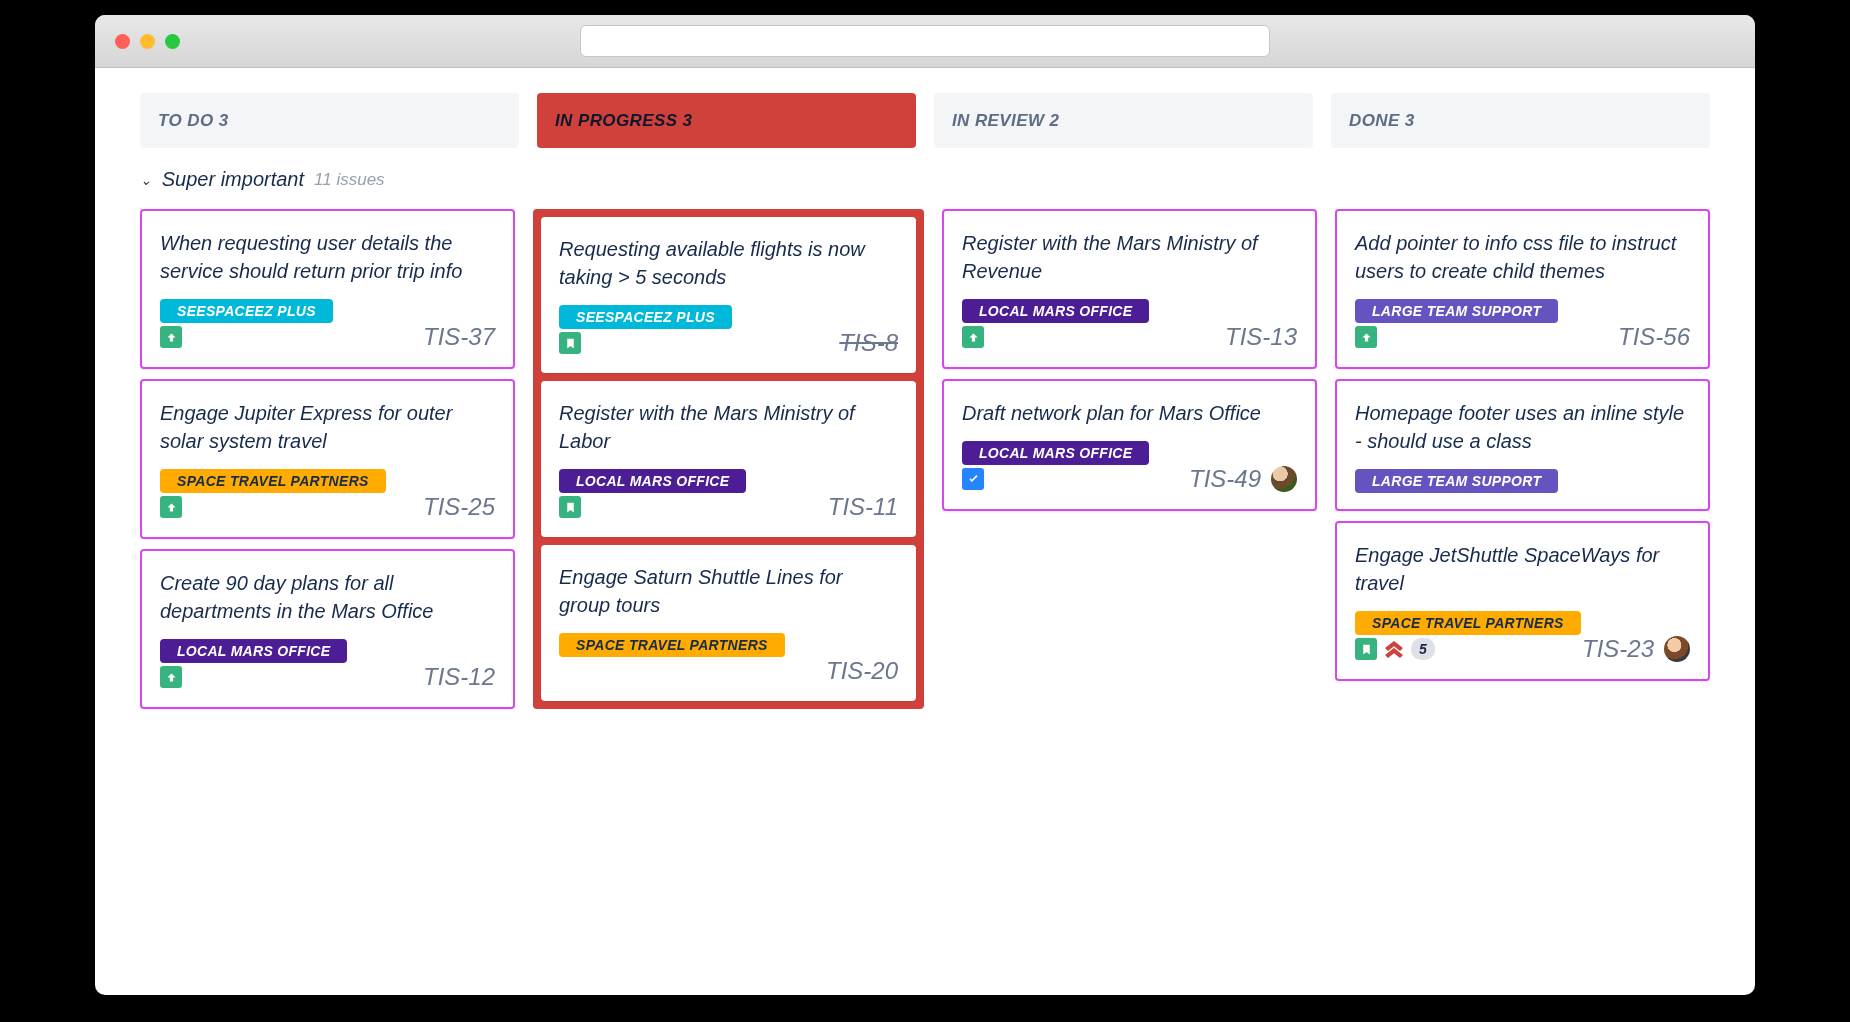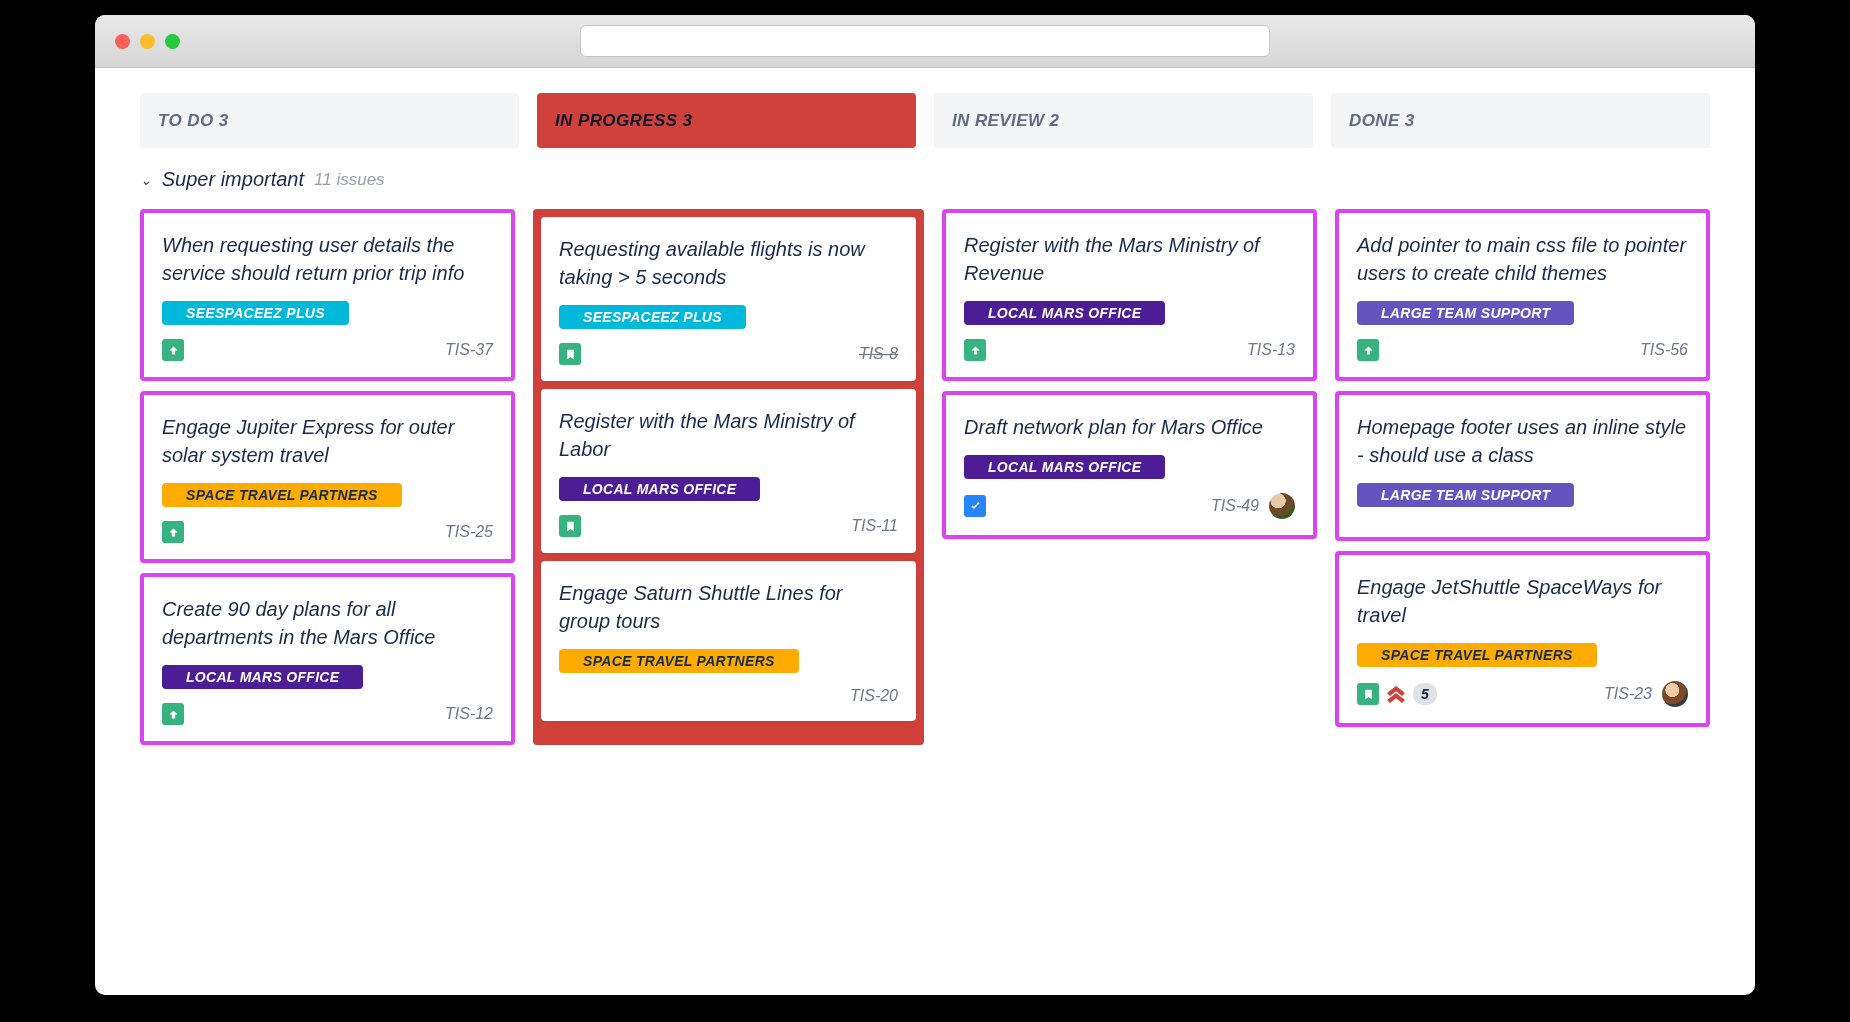--- a/index.html
+++ b/index.html
@@ -102,44 +102,43 @@
     flex: 1;
     min-width: 0;
     border-radius: 4px;
   }
   .card-col.active {
     background: #d0413c;
     padding: 8px;
   }
   .card {
     background: #fff;
-    border: 4px solid #d946ef;
+    border: 2px solid #d946ef;
     border-radius: 4px;
     padding: 18px 18px 16px 18px;
     margin-bottom: 10px;
     box-shadow: 0 1px 2px rgba(9,30,66,.08);
   }
   .card-col:not(.active) .card:last-child { margin-bottom: 0; }
   .card-col.active .card { border: none; margin-bottom: 8px; }
   .card-col.active .card:last-child { margin-bottom: 0; }
   .card-title {
     color: #172b4d;
     font-size: 20px;
     line-height: 1.4;
     margin-bottom: 14px;
   }
   .label {
     display: inline-block;
-    padding: 4px 24px;
+    padding: 4px 17px;
     border-radius: 4px;
     font-size: 14px;
     font-weight: 700;
     letter-spacing: .3px;
     color: #fff;
-    margin-bottom: 14px;
   }
   .label.teal { background:#00b8d9; }
   .label.amber { background:#ffab00; color:#172b4d; }
   .label.orange { background:#4c1d95; }
   .label.purple { background:#6554c0; }
   .card-footer {
     display: flex;
     align-items: center;
     justify-content: space-between;
   }
@@ -148,21 +147,21 @@
     align-items:center;
     gap:8px;
   }
   .footer-right {
     display:flex;
     align-items:center;
     gap:10px;
   }
   .issue-key {
     color: #6b778c;
-    font-size: 16px;
+    font-size: 24px;
     font-weight: 500;
   }
   .issue-key.strike { text-decoration: line-through; }
   .type-icon {
     width: 22px;
     height: 22px;
     border-radius: 3px;
     display:flex;
     align-items:center;
     justify-content:center;
@@ -368,21 +367,21 @@
             <div class="footer-right">
               <span class="issue-key">TIS-49</span>
               <span class="avatar a1"></span>
             </div>
           </div>
         </div>
       </div>
 
       <div class="card-col">
         <div class="card">
-          <div class="card-title">Add pointer to main css file to pointer users to create child themes</div>
+          <div class="card-title">Add pointer to info css file to instruct users to create child themes</div>
           <span class="label purple">LARGE TEAM SUPPORT</span>
           <div class="card-footer">
             <div class="footer-left">
               <span class="type-icon story">
                   <svg viewBox="0 0 16 16">
                     <path fill="#fff" d="M8 3l5 5H10v5H6V8H3z"></path>
                   </svg>
                 </span>
             </div>
             <div class="footer-right">

